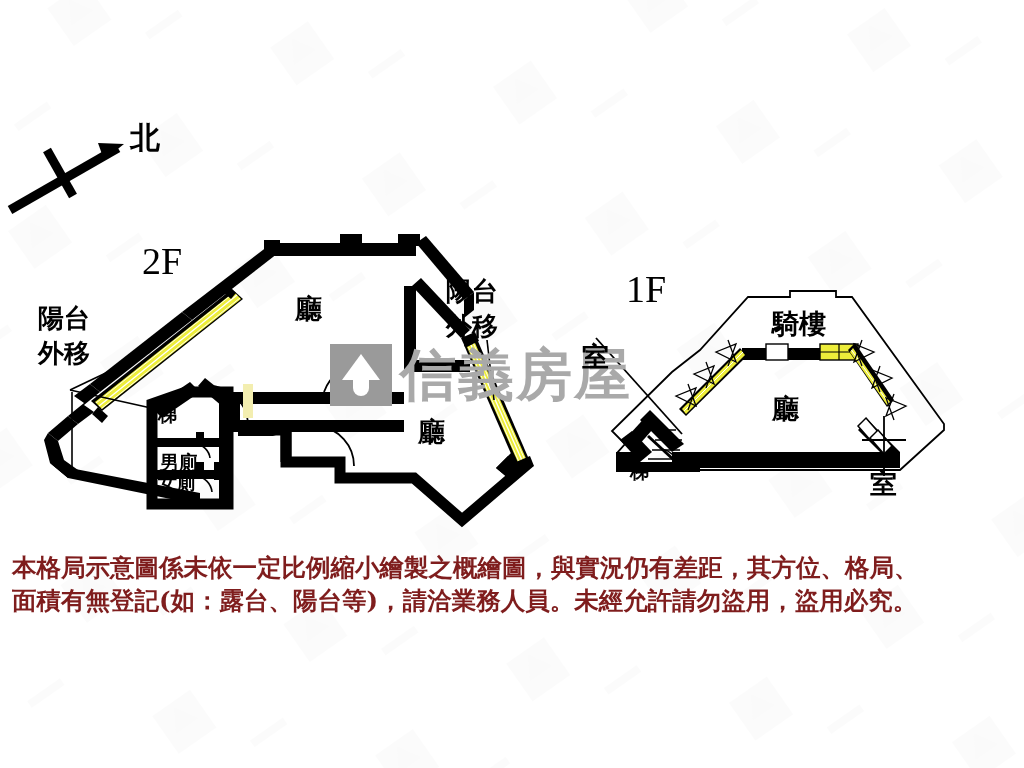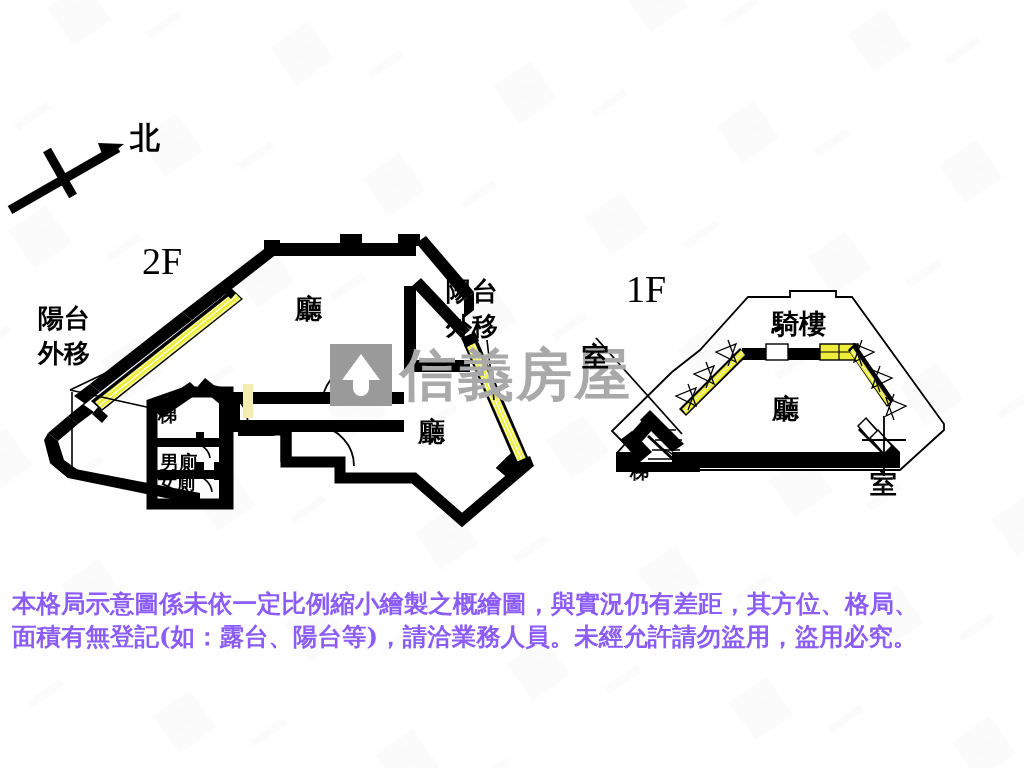--- a/index.html
+++ b/index.html
@@ -98,24 +98,23 @@
   .callout { font-size: 26px; font-weight: 600; line-height: 1.05; }
   .north-label { font-size: 30px; font-weight: 600; }
   #disclaimer {
     position: absolute;
     left: 12px; top: 552px;
     width: 1000px;
     font-family: "DejaVu Serif", "Liberation Serif", serif;
     font-size: 24.5px;
     line-height: 1.33;
     letter-spacing: 0px;
-    color: #8b5cf6;
+    color: #7f1d1d;
     font-weight: 600;
     text-align: left;
-    margin-top: 36px;
   }
   #disclaimer div { white-space: nowrap; }
 </style>
 </head>
 <body>
 
 <div id="stage">
 
   <svg id="bg-watermark" width="1024" height="768" viewBox="0 0 1024 768">
     <defs>

